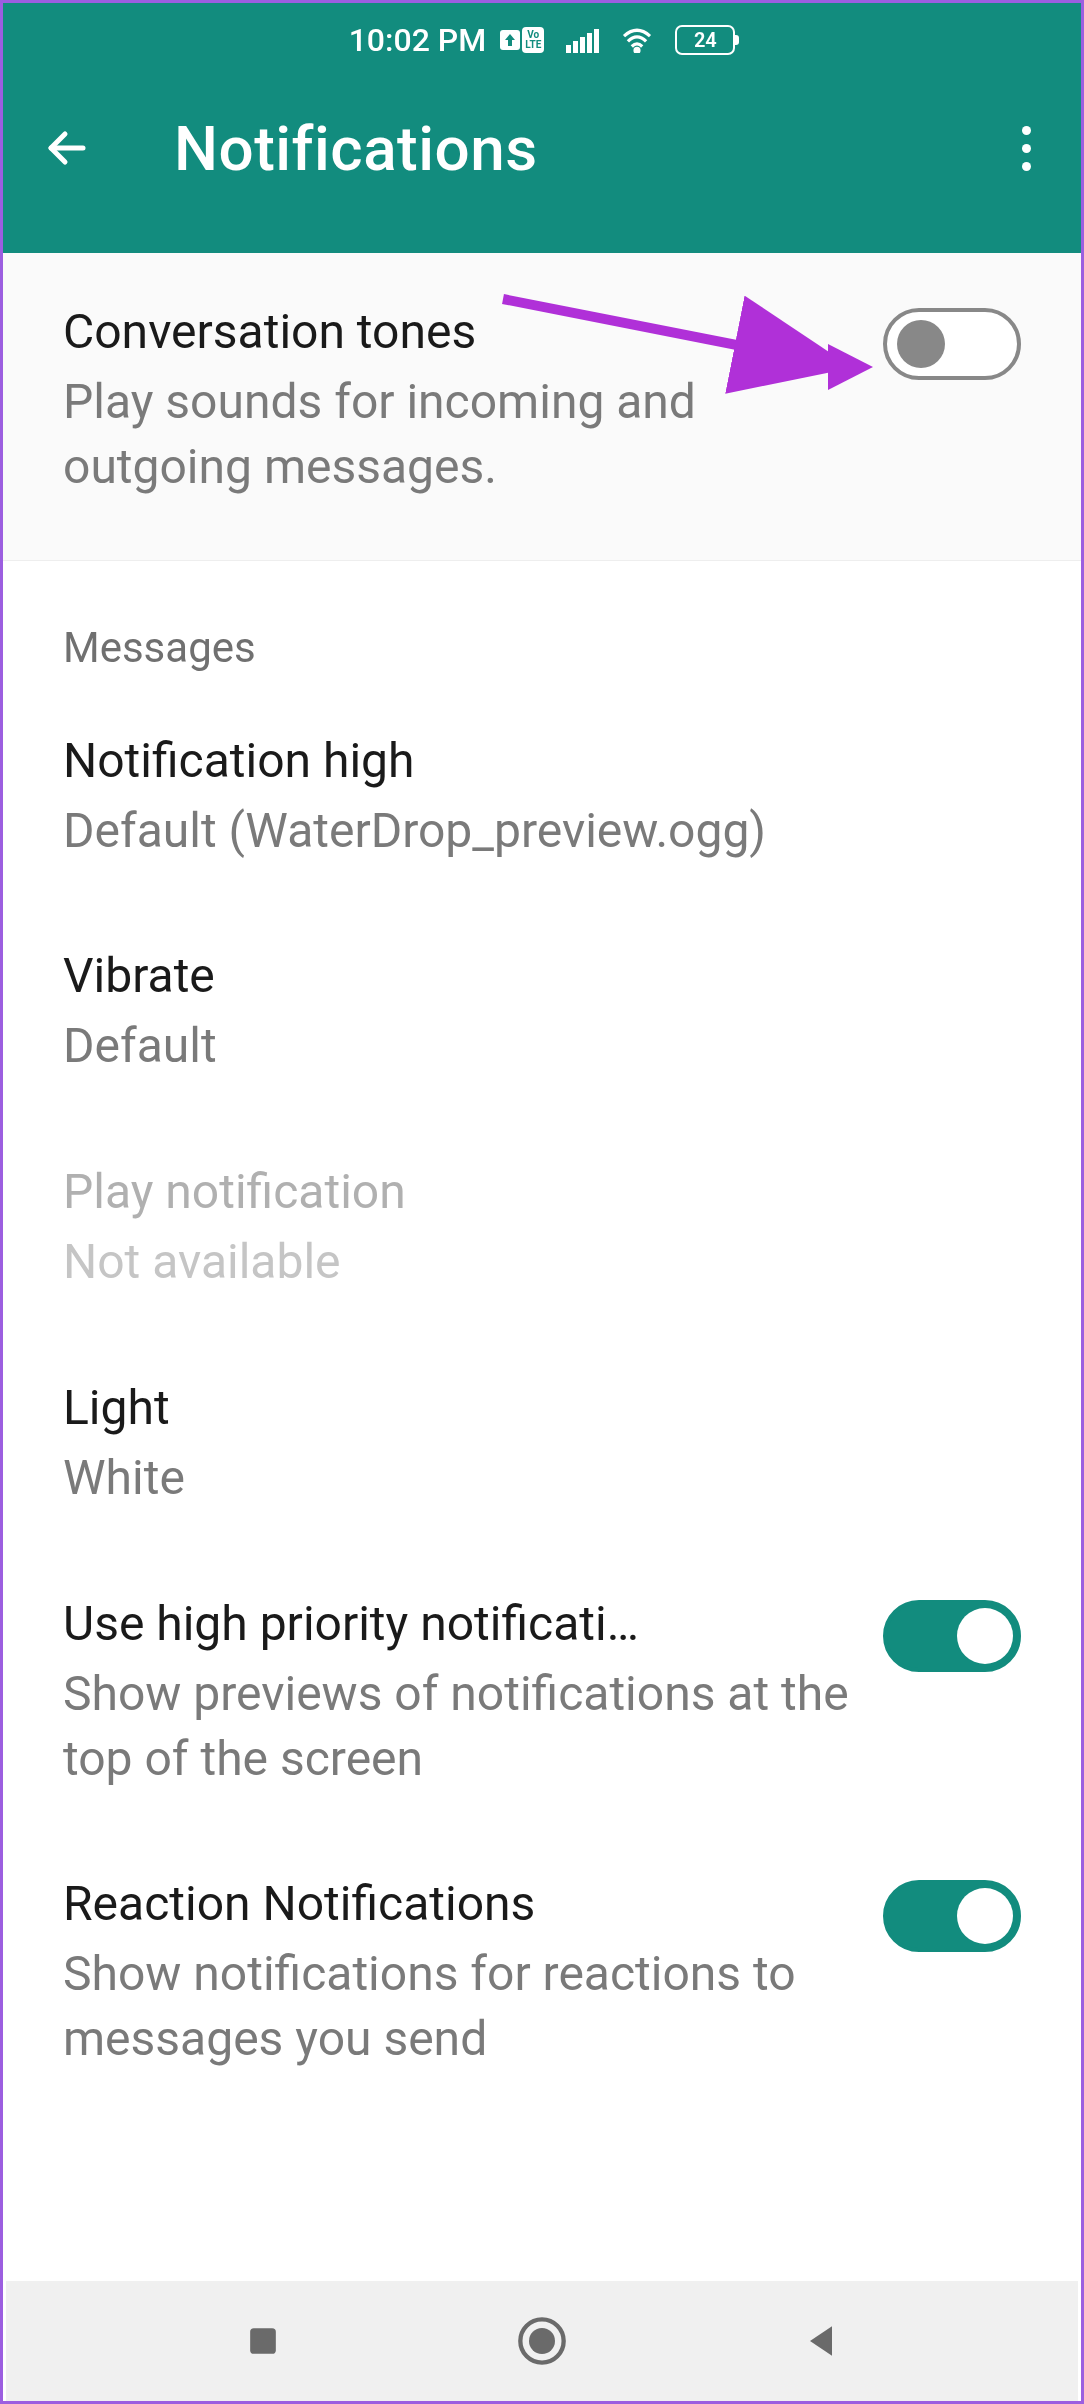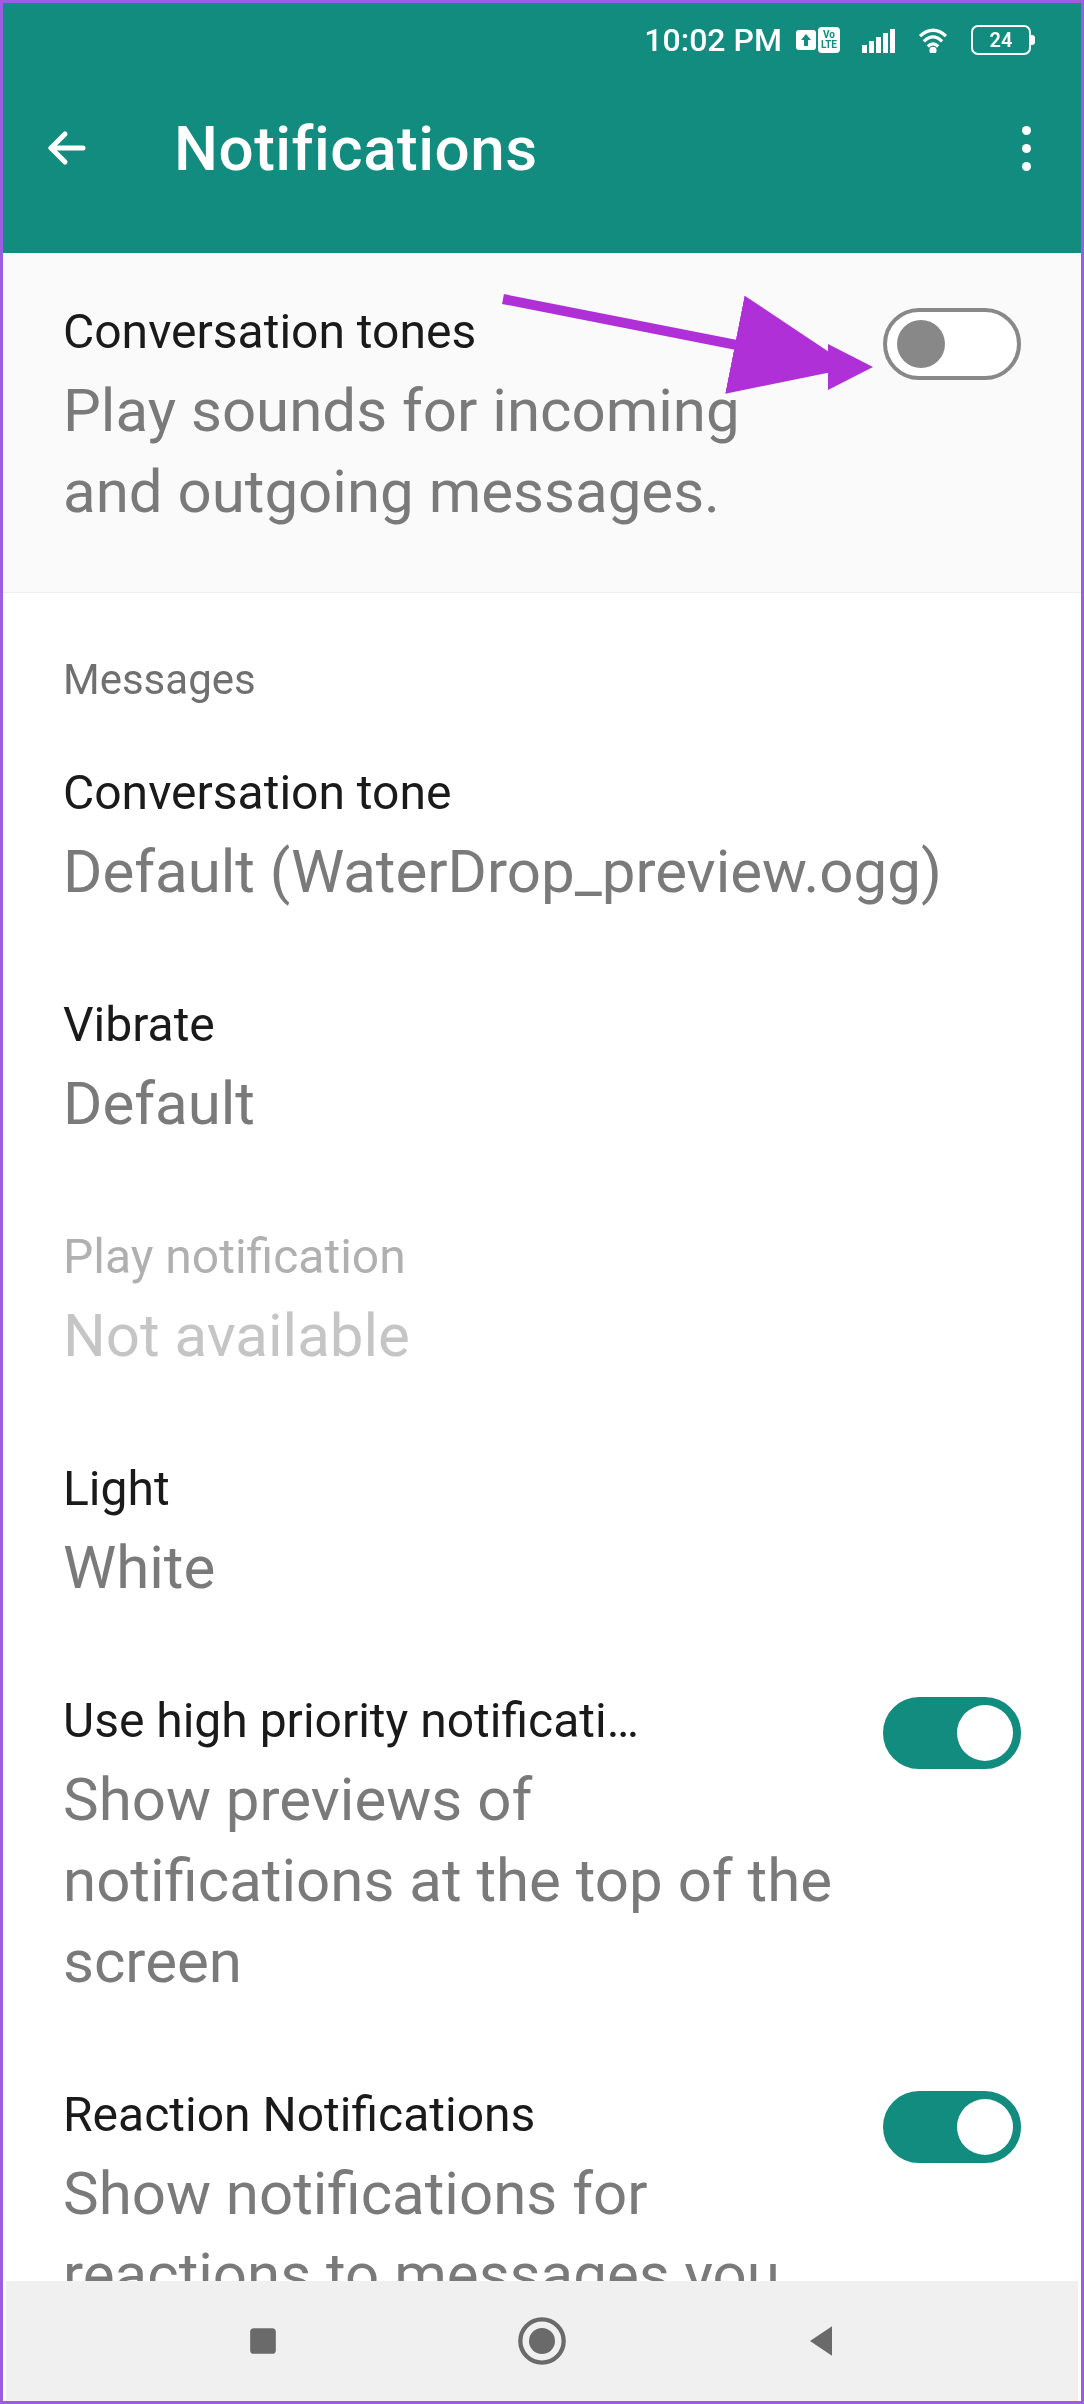--- a/index.html
+++ b/index.html
@@ -15,21 +15,21 @@
       position: relative;
       border: 3px solid #9c5ee0;
       overflow: hidden;
     }
     .status-bar {
       background: #128c7e;
       color: #fff;
       height: 70px;
       display: flex;
       align-items: center;
-      justify-content: flex-end;
+      justify-content: center;
       padding: 4px 50px 0 50px;
       font-size: 32px;
       font-weight: 500;
     }
     .status-left {
       display: flex;
       align-items: center;
       gap: 12px;
     }
     .status-right {
@@ -121,21 +121,21 @@
     .setting-title {
       font-size: 48px;
       color: #1a1a1a;
       margin-bottom: 10px;
       font-weight: 400;
     }
     .setting-title.disabled {
       color: #b0b0b0;
     }
     .setting-subtitle {
-      font-size: 60px;
+      font-size: 48px;
       color: #7a7a7a;
       line-height: 1.35;
       font-weight: 400;
     }
     .setting-subtitle.disabled {
       color: #c5c5c5;
     }
     .setting-title.truncate {
       white-space: nowrap;
       overflow: hidden;
@@ -294,21 +294,21 @@
     </div>
     <div class="toggle off">
       <div class="knob"></div>
     </div>
   </div>
 
   <div class="section-header">Messages</div>
 
   <div class="setting-row">
     <div class="setting-text">
-      <div class="setting-title">Conversation tone</div>
+      <div class="setting-title">Notification high</div>
       <div class="setting-subtitle">Default (WaterDrop_preview.ogg)</div>
     </div>
   </div>
 
   <div class="setting-row">
     <div class="setting-text">
       <div class="setting-title">Vibrate</div>
       <div class="setting-subtitle">Default</div>
     </div>
   </div>

